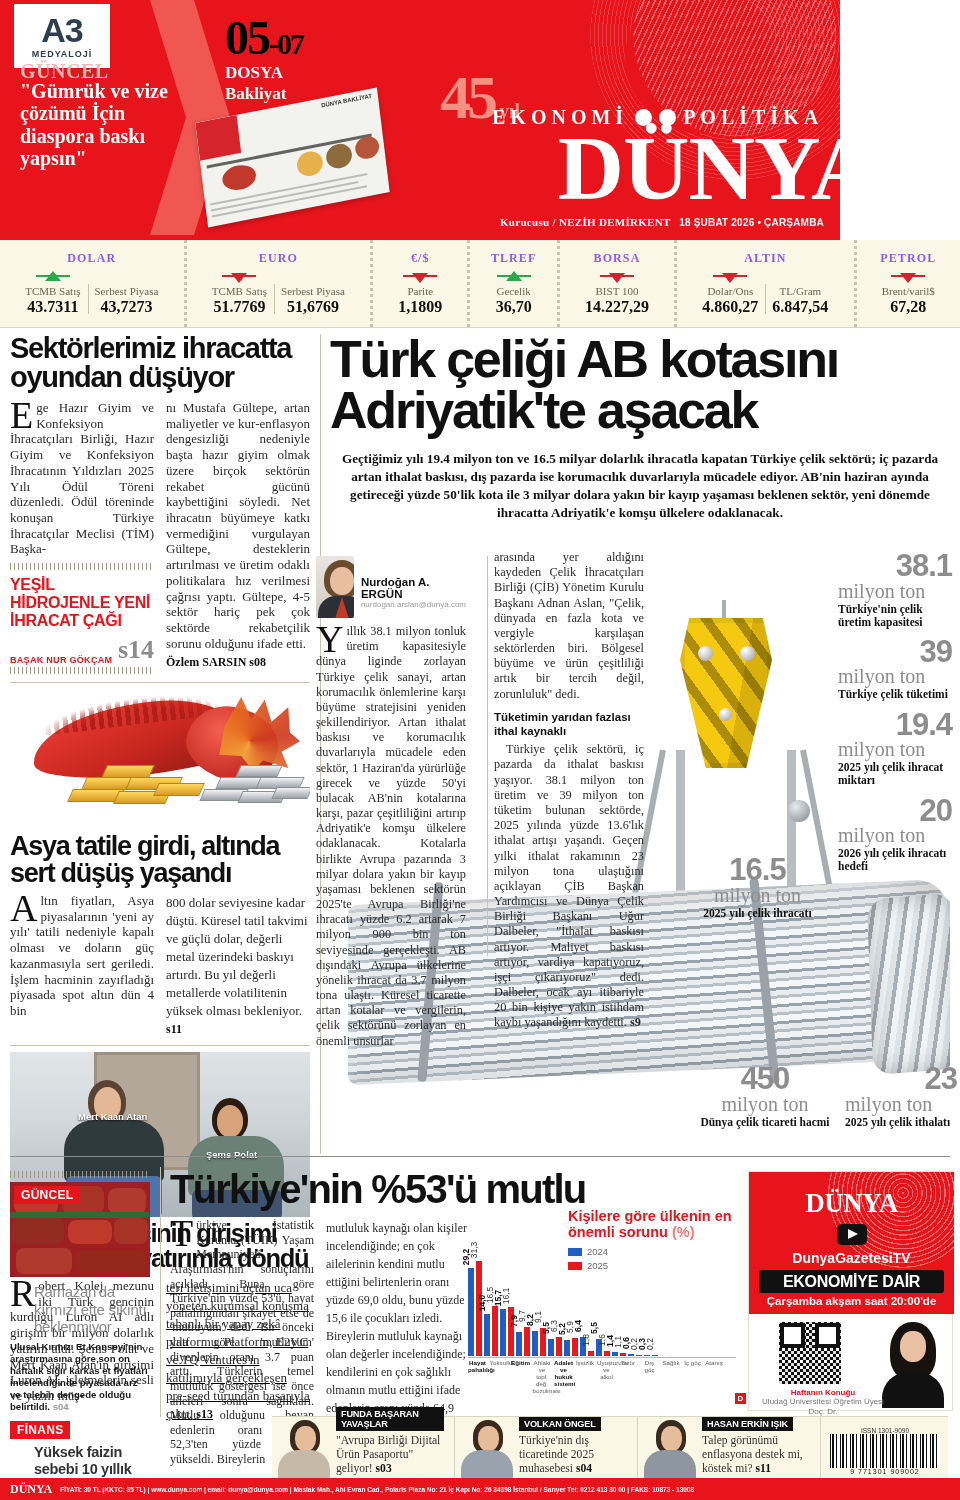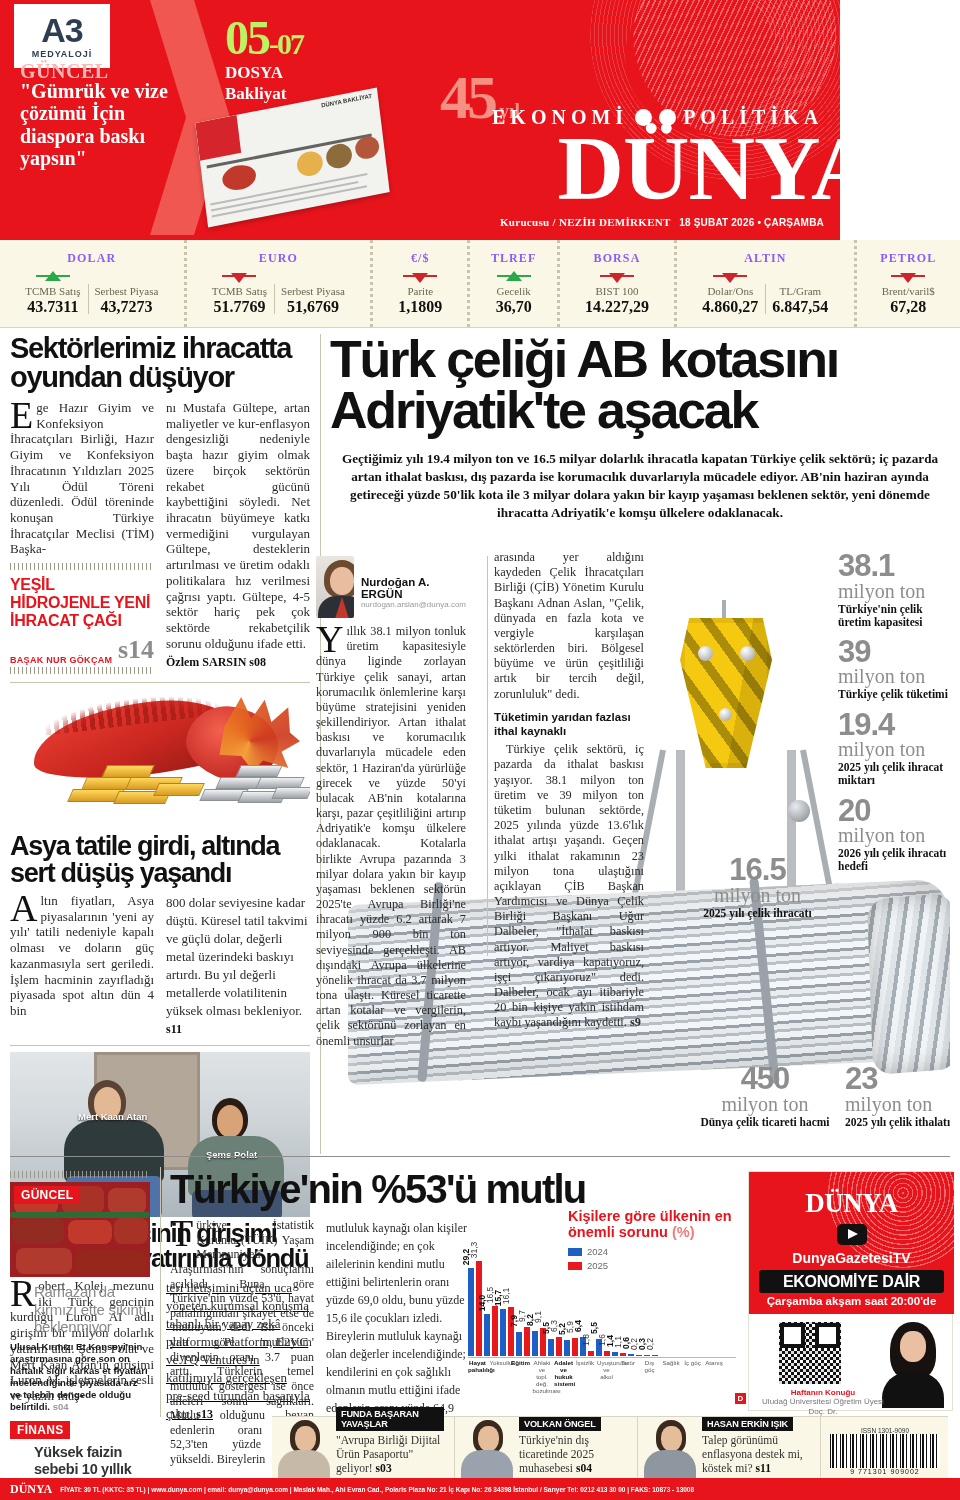--- a/index.html
+++ b/index.html
@@ -48,21 +48,21 @@
     font: bold 20px "Liberation Serif", serif; color:#fff; line-height:1.12;
   }
   .arrow-shape{
     position:absolute; left:150px; top:0px; width:80px; height:235px;
     background:#f26d62;
     clip-path: polygon(0 0, 55% 0, 100% 50%, 55% 100%, 0 100%, 45% 50%);
     opacity:.75;
   }
   .dosya-num{
     position:absolute; left:225px; top:10px;
-    font: bold 48px "Liberation Serif", serif; color:#bef264; letter-spacing:-2px;
+    font: bold 48px "Liberation Serif", serif; color:#000000; letter-spacing:-2px;
   }
   .dosya-num .small{ font-size:30px; }
   .dosya-lbl{
     position:absolute; left:225px; top:62px;
     font: bold 17px "Liberation Serif", serif; color:#fff; line-height:1.25;
   }
   .paper-thumb{
     position:absolute; left:200px; top:105px; width:185px; height:105px;
     background:#f2f2ee; transform: rotate(-11deg) skewX(-4deg);
     box-shadow: 0 2px 5px rgba(0,0,0,.25);
@@ -203,21 +203,21 @@
   .rep-hair{ position:absolute; left:8px; top:4px; width:36px; height:38px; background:#6b4a2e; border-radius:50% 50% 42% 42%;}
   .rep-face{ position:absolute; left:14px; top:11px; width:24px; height:28px; background:#e8bda0; border-radius:48%;}
   .rep-body{ position:absolute; left:2px; top:40px; width:48px; height:24px; background:#2d2f36; border-radius:18px 18px 0 0;}
   .rep-shirt{ position:absolute; left:19px; top:41px; width:14px; height:22px; background:#c0392b; clip-path:polygon(50% 0,100% 100%,0 100%);}
   .rep-name{ font:bold 11.5px "Liberation Sans", sans-serif; color:#111;}
   .rep-mail{ font:8px "Liberation Sans", sans-serif; color:#9a9a9a;}
   .m-body{ font:12.3px/1.235 "Liberation Serif", serif; color:#2b2b2b; text-align:justify;}
   .m-sub{ font:bold 11.5px/1.2 "Liberation Sans", sans-serif; color:#111; margin:9px 0 4px;}
 
   .stat{ margin-bottom:9px;}
-  .stat .num{ font:bold 31px "Liberation Sans", sans-serif; color:#8d8d8d; line-height:.92; letter-spacing:-1px;}
+  .stat .num{ font:bold 31px "Liberation Sans", sans-serif; color:#8d8d8d; line-height:.92; letter-spacing:-1px;text-align:right;}
   .stat .unit{ font:400 20px "Liberation Serif", serif; color:#8d8d8d; line-height:1.05;}
   .stat .desc{ font:bold 11.5px/1.15 "Liberation Serif", serif; color:#111; margin-top:1px;}
   .stat-c .num, .stat-c .unit, .stat-c .desc{ text-align:center;}
 
   
   .steel{
     position:absolute; left:330px; top:600px; width:620px; height:560px; overflow:hidden;
   }
   .crane-hook{
     position:absolute; left:350px; top:18px; width:92px; height:150px;

